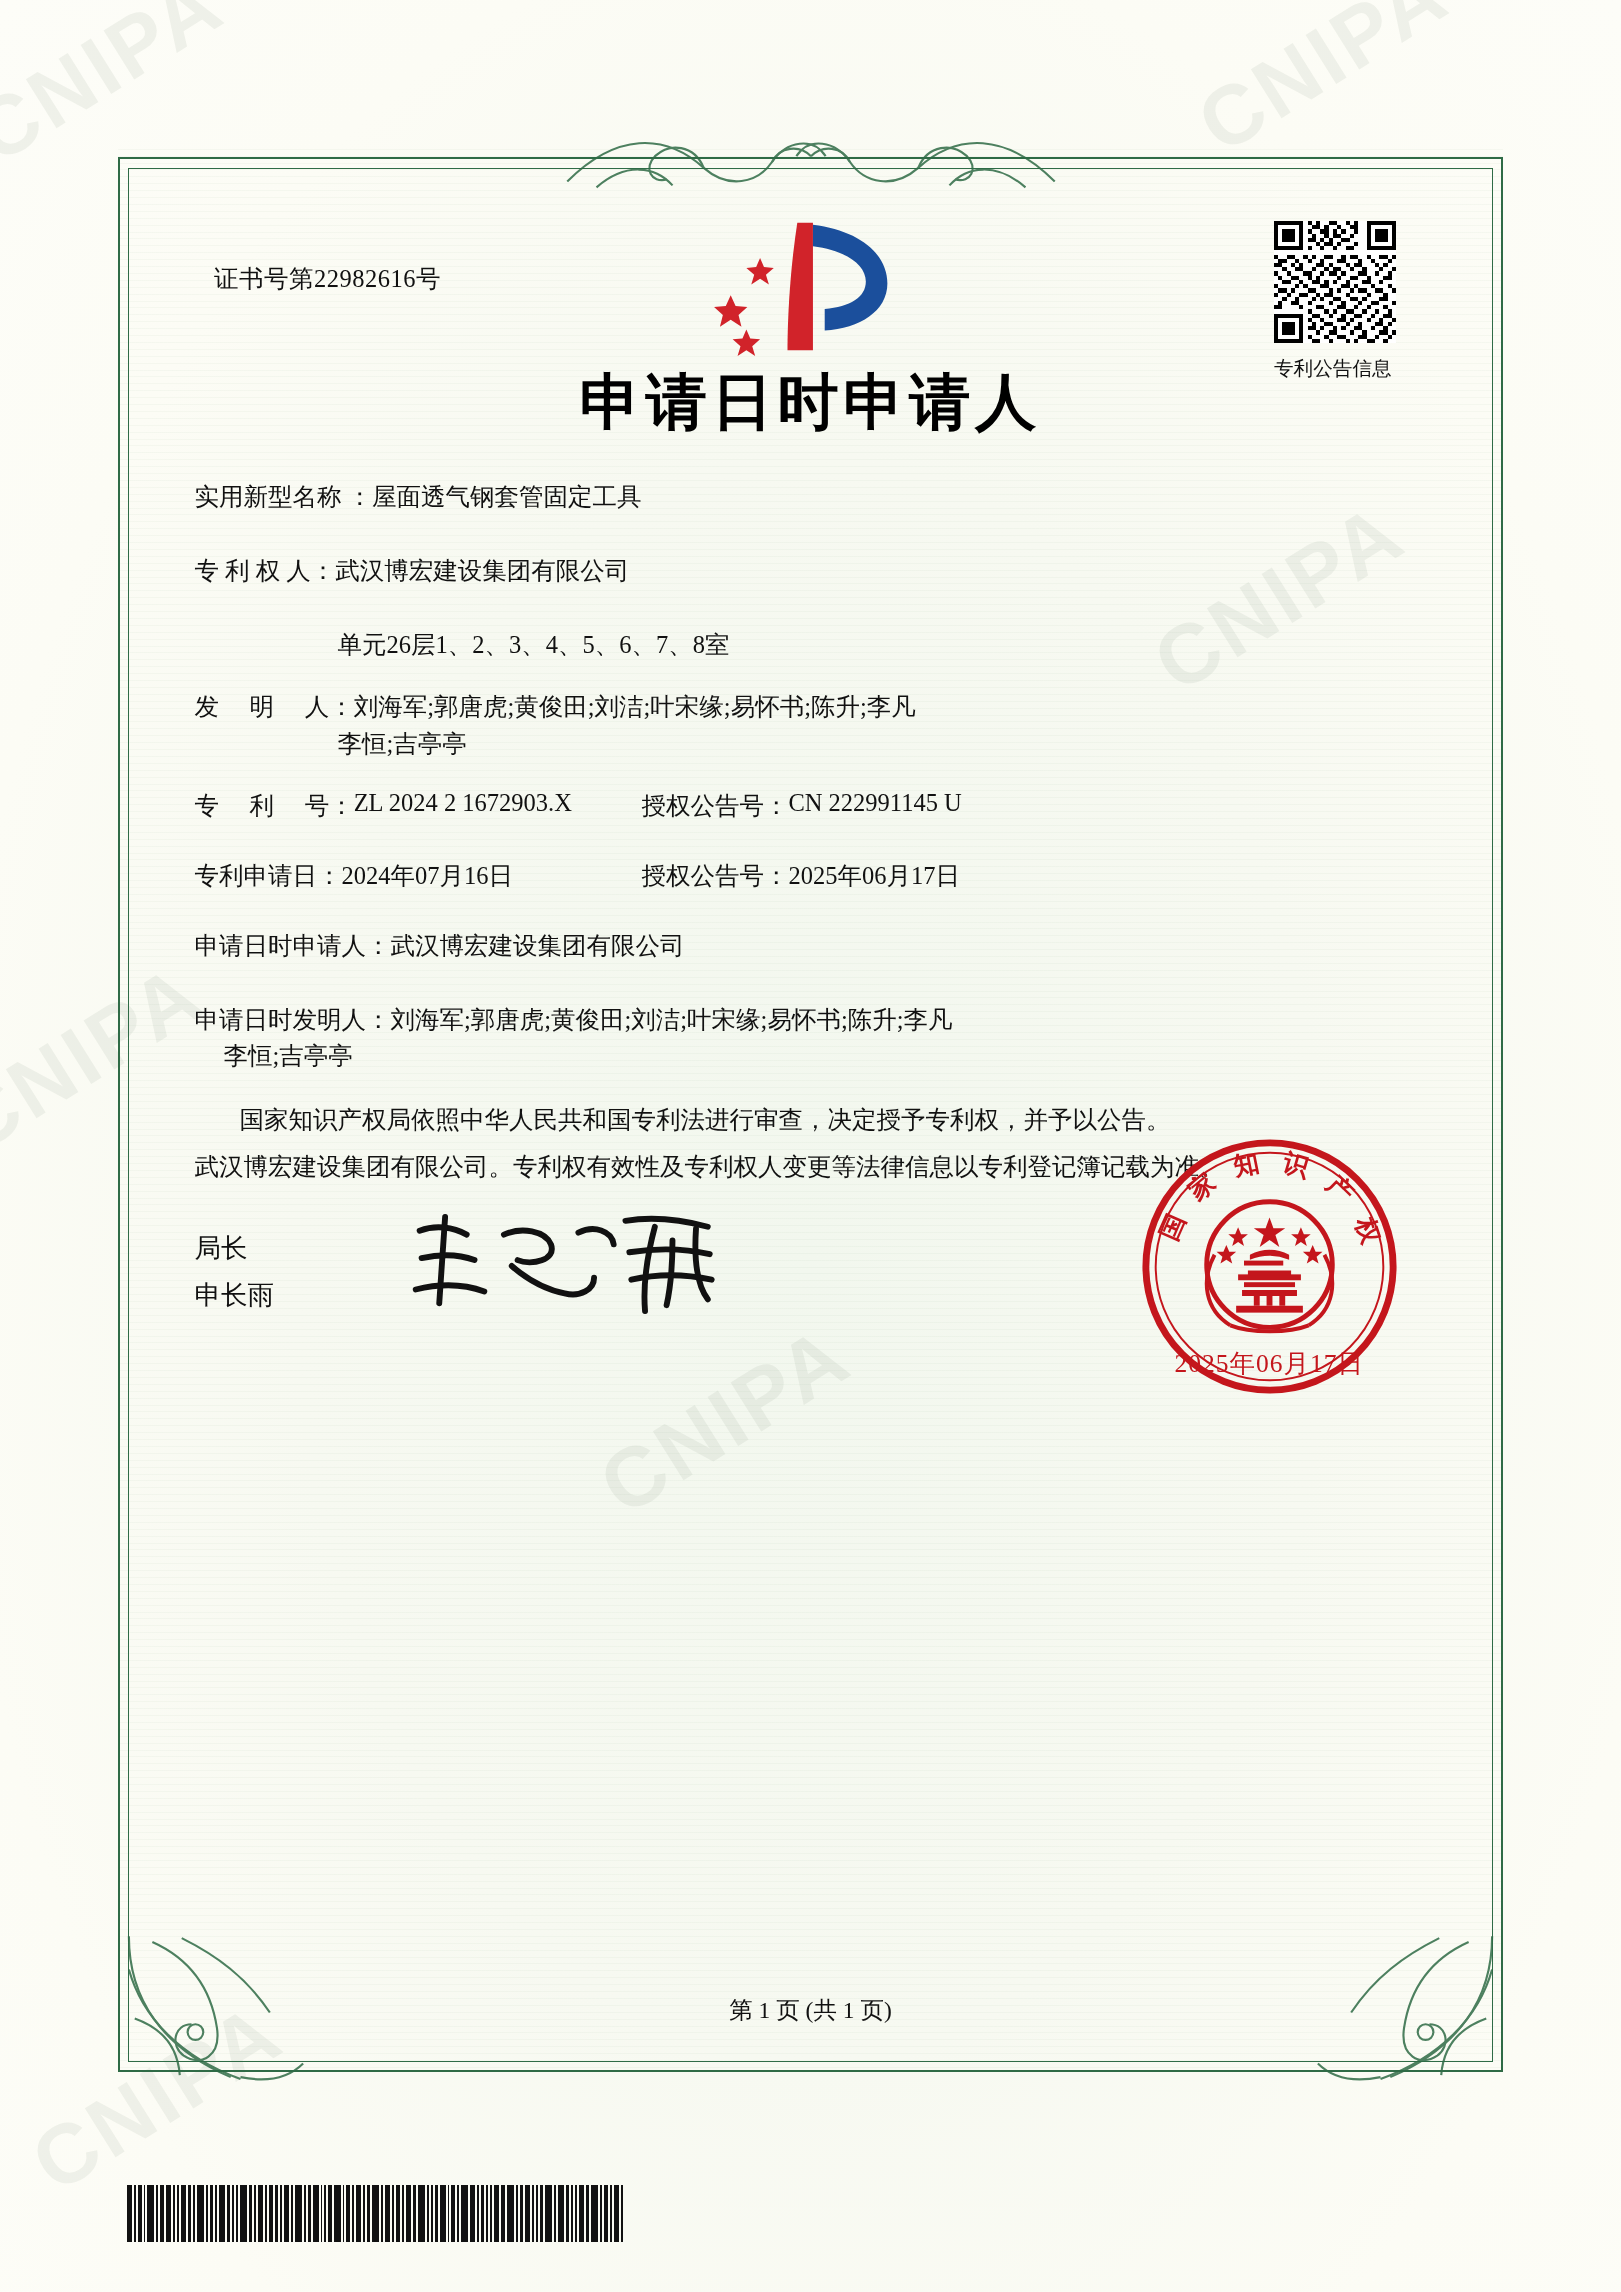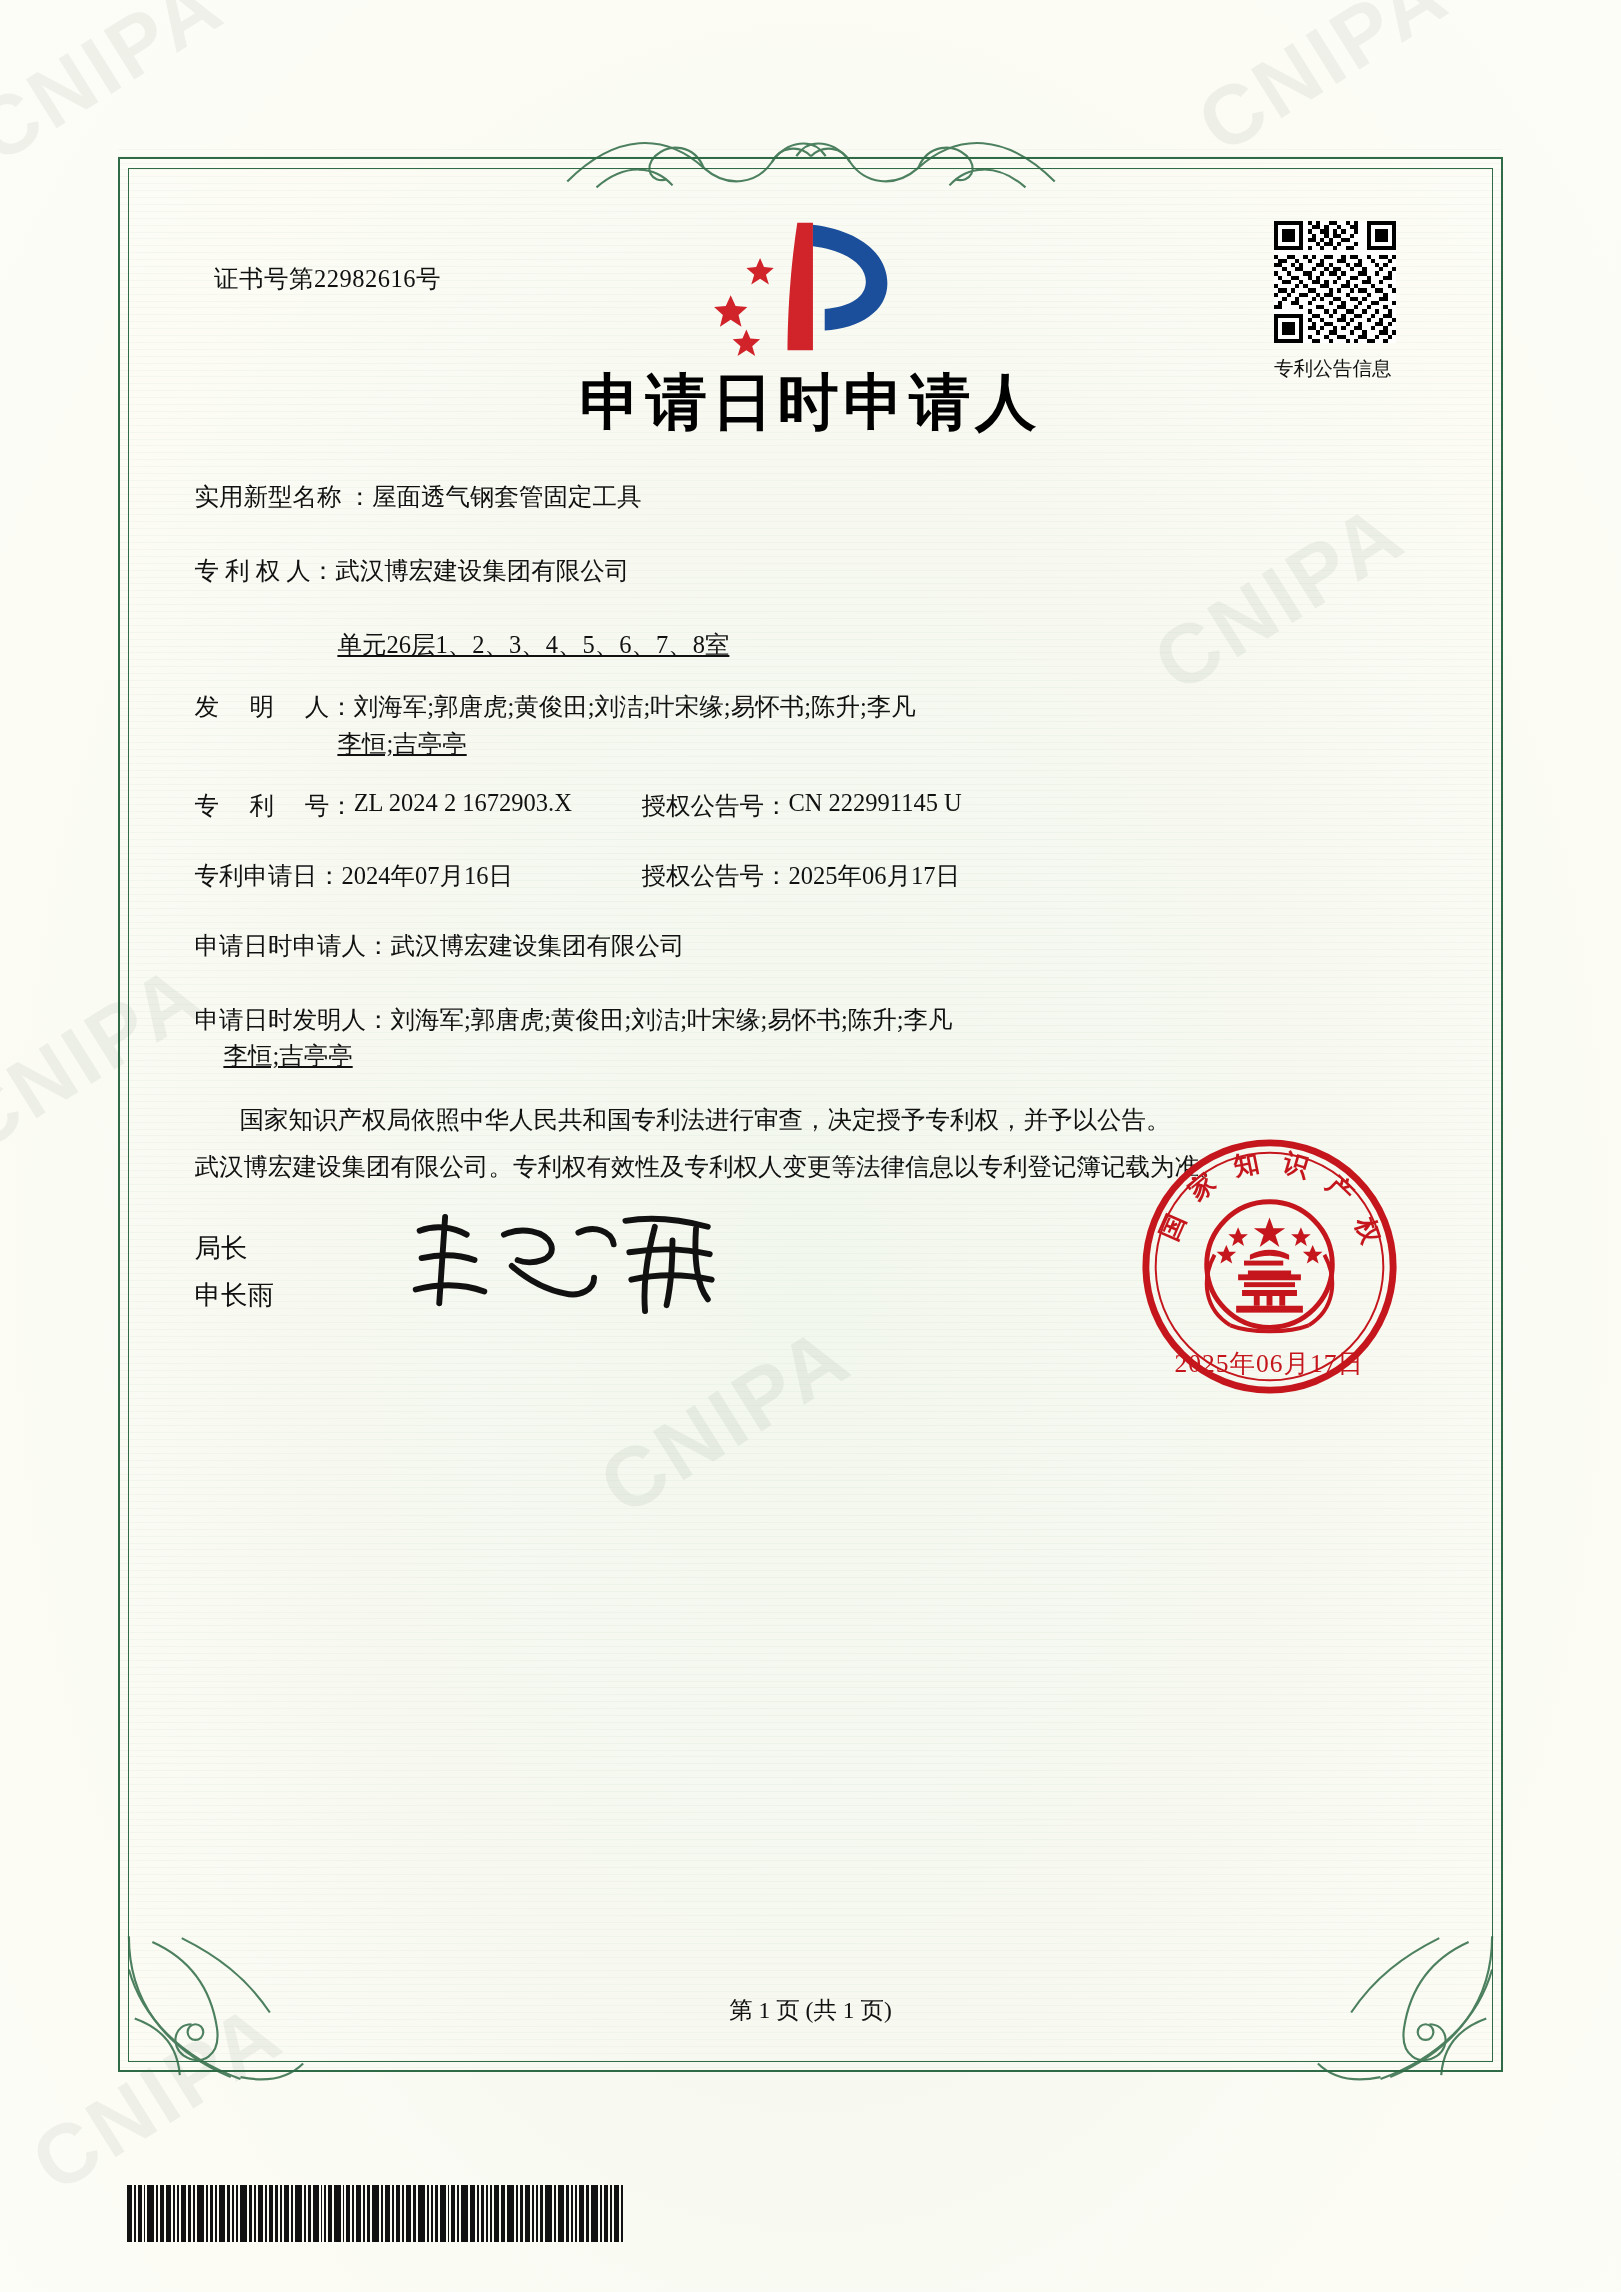--- a/index.html
+++ b/index.html
@@ -138,21 +138,20 @@
     flex: 0 0 auto;
     white-space: pre;
     color: #111;
   }
   .val {
     flex: 1 1 auto;
     color: #111;
   }
   .cont {
     padding-left: 143px;
-    text-decoration: underline;
   }
   .spacer-sm { height: 29px; }
   .spacer-md { height: 37px; }
 
   .two-col {
     display: flex;
     align-items: center;
   }
   .col-left { flex: 0 0 447px; display: flex; }
   .col-right { flex: 1 1 auto; display: flex; }

